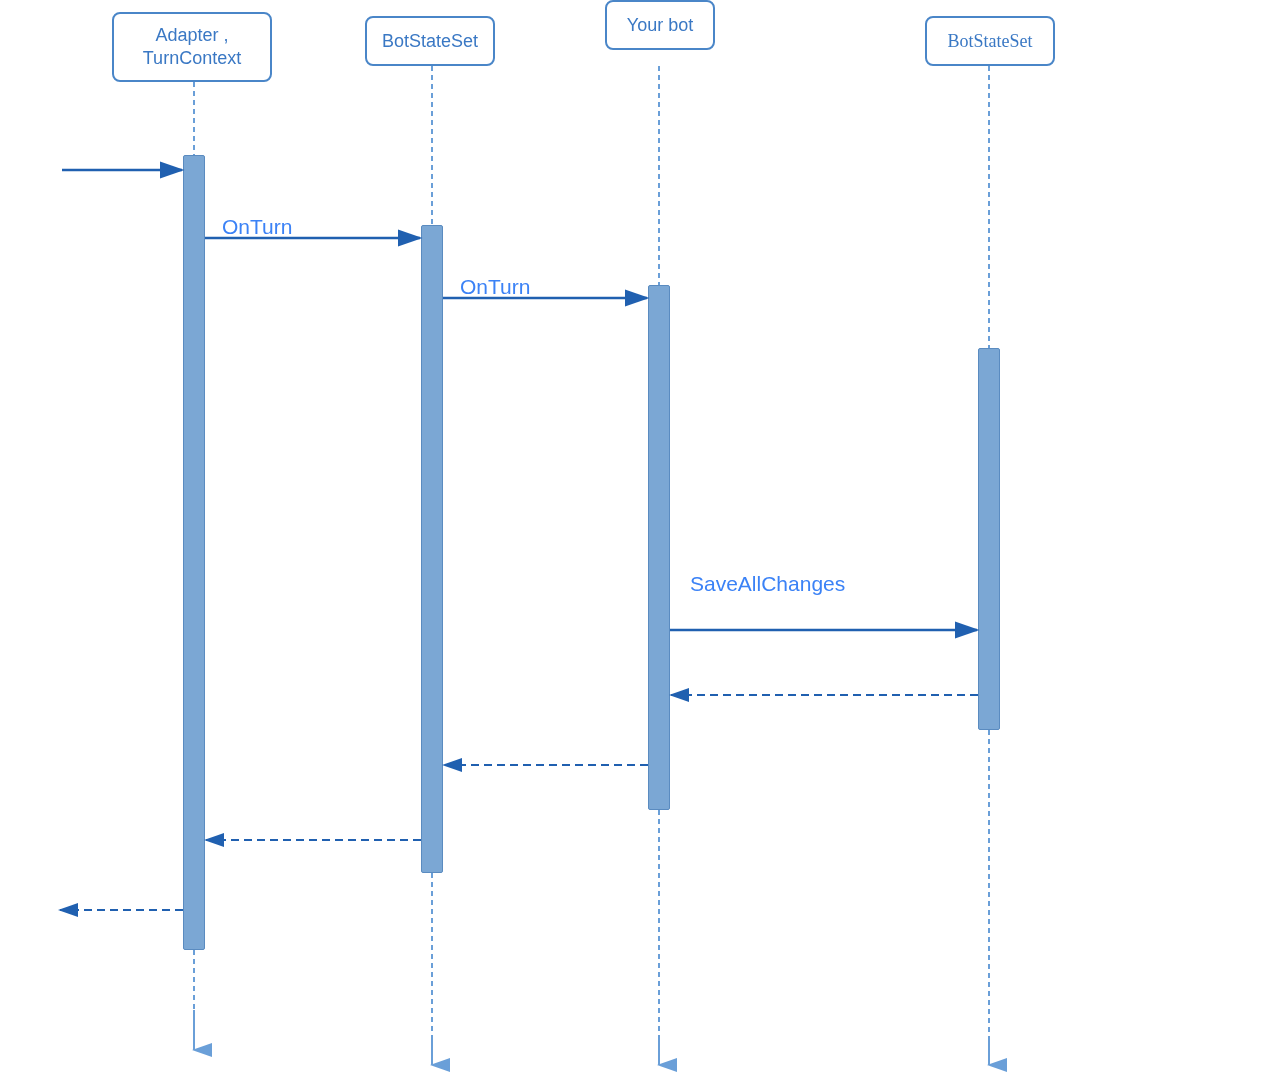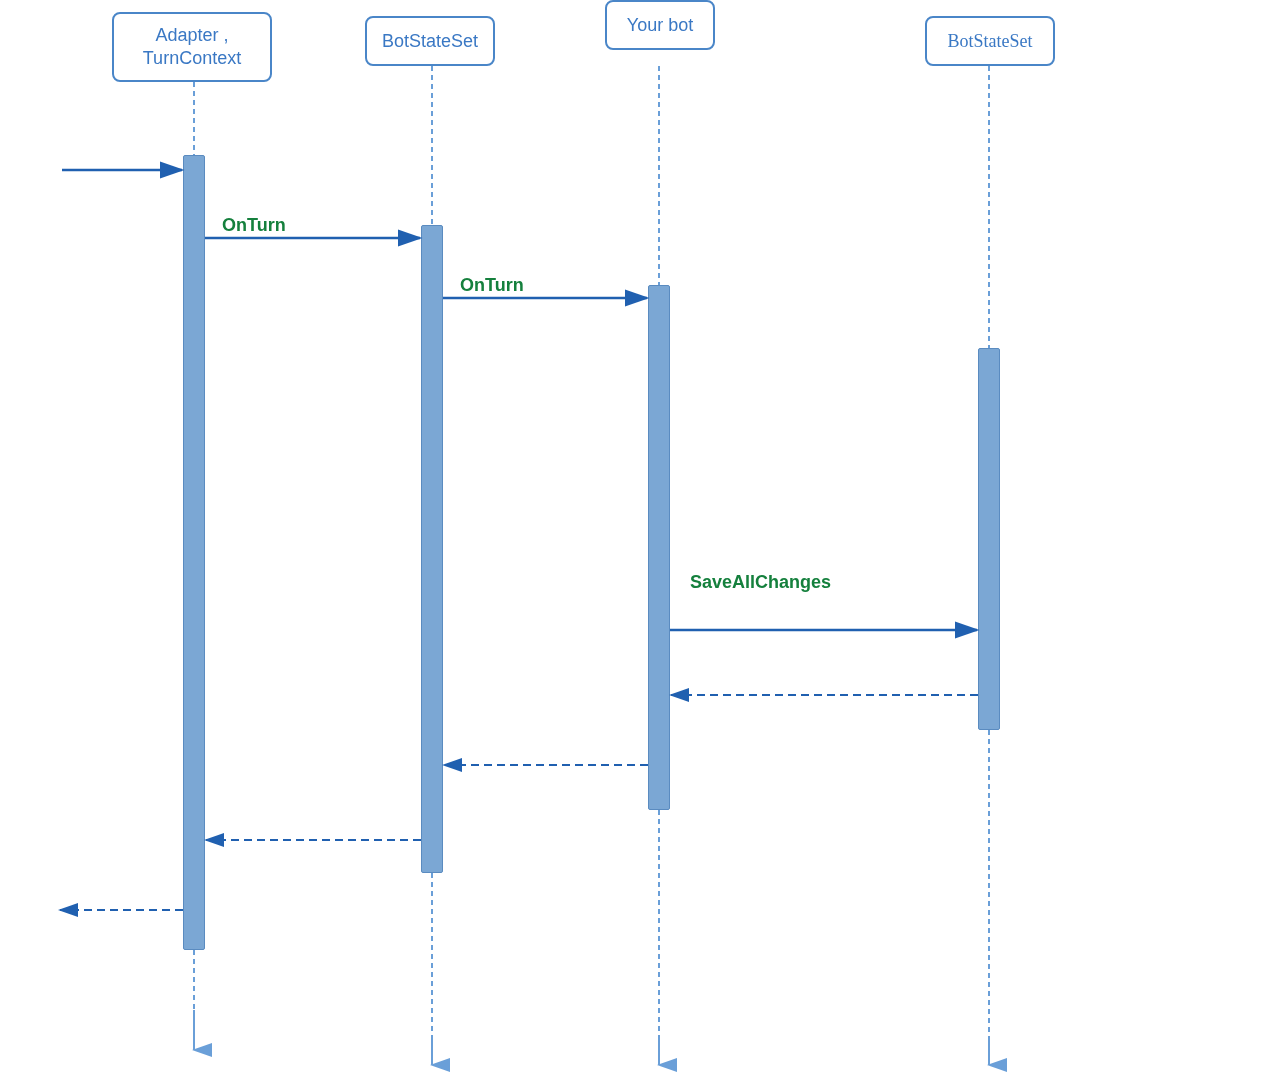--- a/index.html
+++ b/index.html
@@ -29,23 +29,23 @@
       white-space: nowrap;
     }
     .activation-bar {
       position: absolute;
       background: #7ba7d4;
       border: 1px solid #5a8bc0;
       border-radius: 2px;
     }
     .arrow-label {
       position: absolute;
-      color: #15803d;
-      font-weight: 700;
-      font-size: 18px;
+      color: #3b82f6;
+      font-weight: 400;
+      font-size: 21px;
     }
     svg.arrows {
       position: absolute;
       top: 0;
       left: 0;
       width: 1280px;
       height: 1090px;
       pointer-events: none;
     }
   </style>

